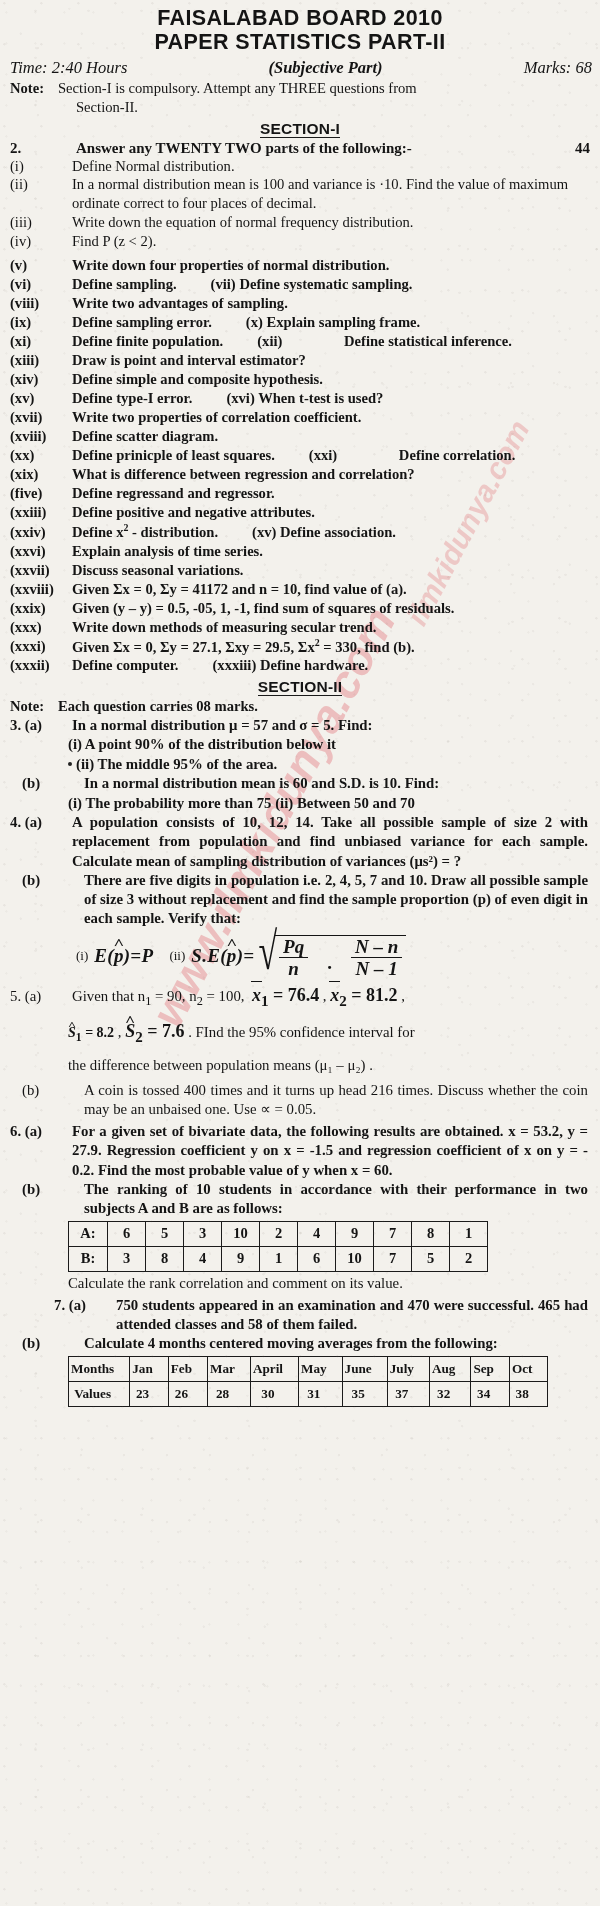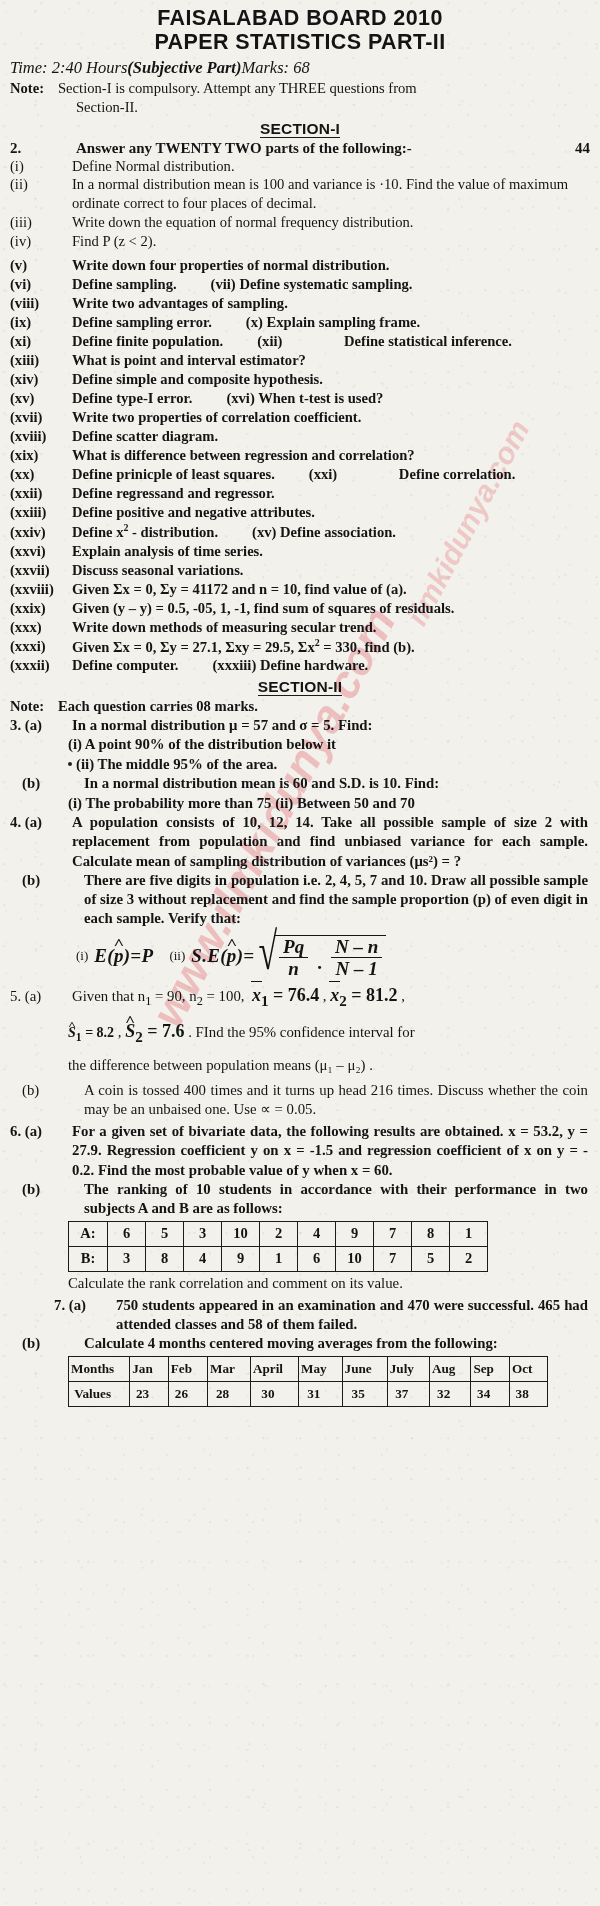--- a/index.html
+++ b/index.html
@@ -53,21 +53,21 @@
     font-size:21.5px;
     letter-spacing:.4px;
     line-height:1.12;
     margin:6px 0 0 0;
   }
   .title .l2{display:block;}
 
   .meta-row{
     display:flex;
     align-items:baseline;
-    justify-content:flex-start;
+    justify-content:space-between;
     font-style:italic;
     font-size:16.5px;
     margin:4px 2px 0 4px;
   }
   .meta-row .mid{font-weight:bold;}
   .meta-row .right{font-weight:normal;}
 
   .note-row{
     display:flex;
     margin-top:1px;
@@ -165,21 +165,21 @@
   }
   .sqrt{display:inline-flex;align-items:stretch;font-size:19px;}
   .sqrt .radical{
     font-size:34px;line-height:.95;font-weight:normal;
     margin-right:-2px;transform:scaleY(1.55);transform-origin:center;
     position:relative;top:4px;
   }
   .sqrt .under{
     border-top:1.7px solid #141414;
     padding:1px 4px 0 4px;
-    display:flex;gap:8px;font-family:Liberation Serif, serif;
+    display:flex;gap:18px;font-family:Liberation Serif, serif;
   }
   .frac{display:inline-flex;flex-direction:column;align-items:center;font-style:italic;font-weight:bold;line-height:1.02;}
   .frac .n{border-bottom:1.7px solid #141414;padding:0 4px 1px 4px;}
   .frac .d{padding:1px 4px 0 4px;}
   .dotsep{font-weight:bold;padding:0 1px;align-self:flex-end;position:relative;top:-4px;}
 
   
   .tbl-wrap{margin:3px 0 2px 62px;}
   table.grid{
     border-collapse:collapse;
@@ -265,48 +265,48 @@
       <div class="item b">
         <div class="rn">(ix)</div>
         <div class="bd">Define sampling error.<span class="tab"></span><span>(x)  </span><span class=""></span><span>Explain sampling frame.</span></div>
       </div>
       <div class="item b">
         <div class="rn">(xi)</div>
         <div class="bd">Define finite population.<span class="tab"></span><span>(xii)  </span><span class="tab-lg"></span><span>Define statistical inference.</span></div>
       </div>
       <div class="item b">
         <div class="rn">(xiii)</div>
-        <div class="bd">What is point and interval estimator?</div>
+        <div class="bd">Draw is point and interval estimator?</div>
       </div>
       <div class="item b">
         <div class="rn">(xiv)</div>
         <div class="bd">Define simple and composite hypothesis.</div>
       </div>
       <div class="item b">
         <div class="rn">(xv)</div>
         <div class="bd">Define type-I error.<span class="tab"></span><span>(xvi)  </span><span class=""></span><span>When t-test is used?</span></div>
       </div>
       <div class="item b">
         <div class="rn">(xvii)</div>
         <div class="bd">Write two properties of correlation coefficient.</div>
       </div>
       <div class="item b">
         <div class="rn">(xviii)</div>
         <div class="bd">Define scatter diagram.</div>
       </div>
       <div class="item b">
+        <div class="rn">(xx)</div>
+        <div class="bd">Define prinicple of least squares.<span class="tab"></span><span>(xxi)  </span><span class="tab-lg"></span><span>Define correlation.</span></div>
+      </div>
+      <div class="item b">
         <div class="rn">(xix)</div>
         <div class="bd">What is difference between regression and correlation?</div>
       </div>
       <div class="item b">
-        <div class="rn">(xx)</div>
-        <div class="bd">Define prinicple of least squares.<span class="tab"></span><span>(xxi)  </span><span class="tab-lg"></span><span>Define correlation.</span></div>
-      </div>
-      <div class="item b">
-        <div class="rn">(xxii)</div>
+        <div class="rn">(five)</div>
         <div class="bd">Define regressand and regressor.</div>
       </div>
       <div class="item b">
         <div class="rn">(xxiii)</div>
         <div class="bd">Define positive and negative attributes.</div>
       </div>
       <div class="item b">
         <div class="rn">(xxiv)</div>
         <div class="bd">Define x<sup>2</sup> - distribution.<span class="tab"></span><span>(xv)  </span><span class=""></span><span>Define association.</span></div>
       </div>

